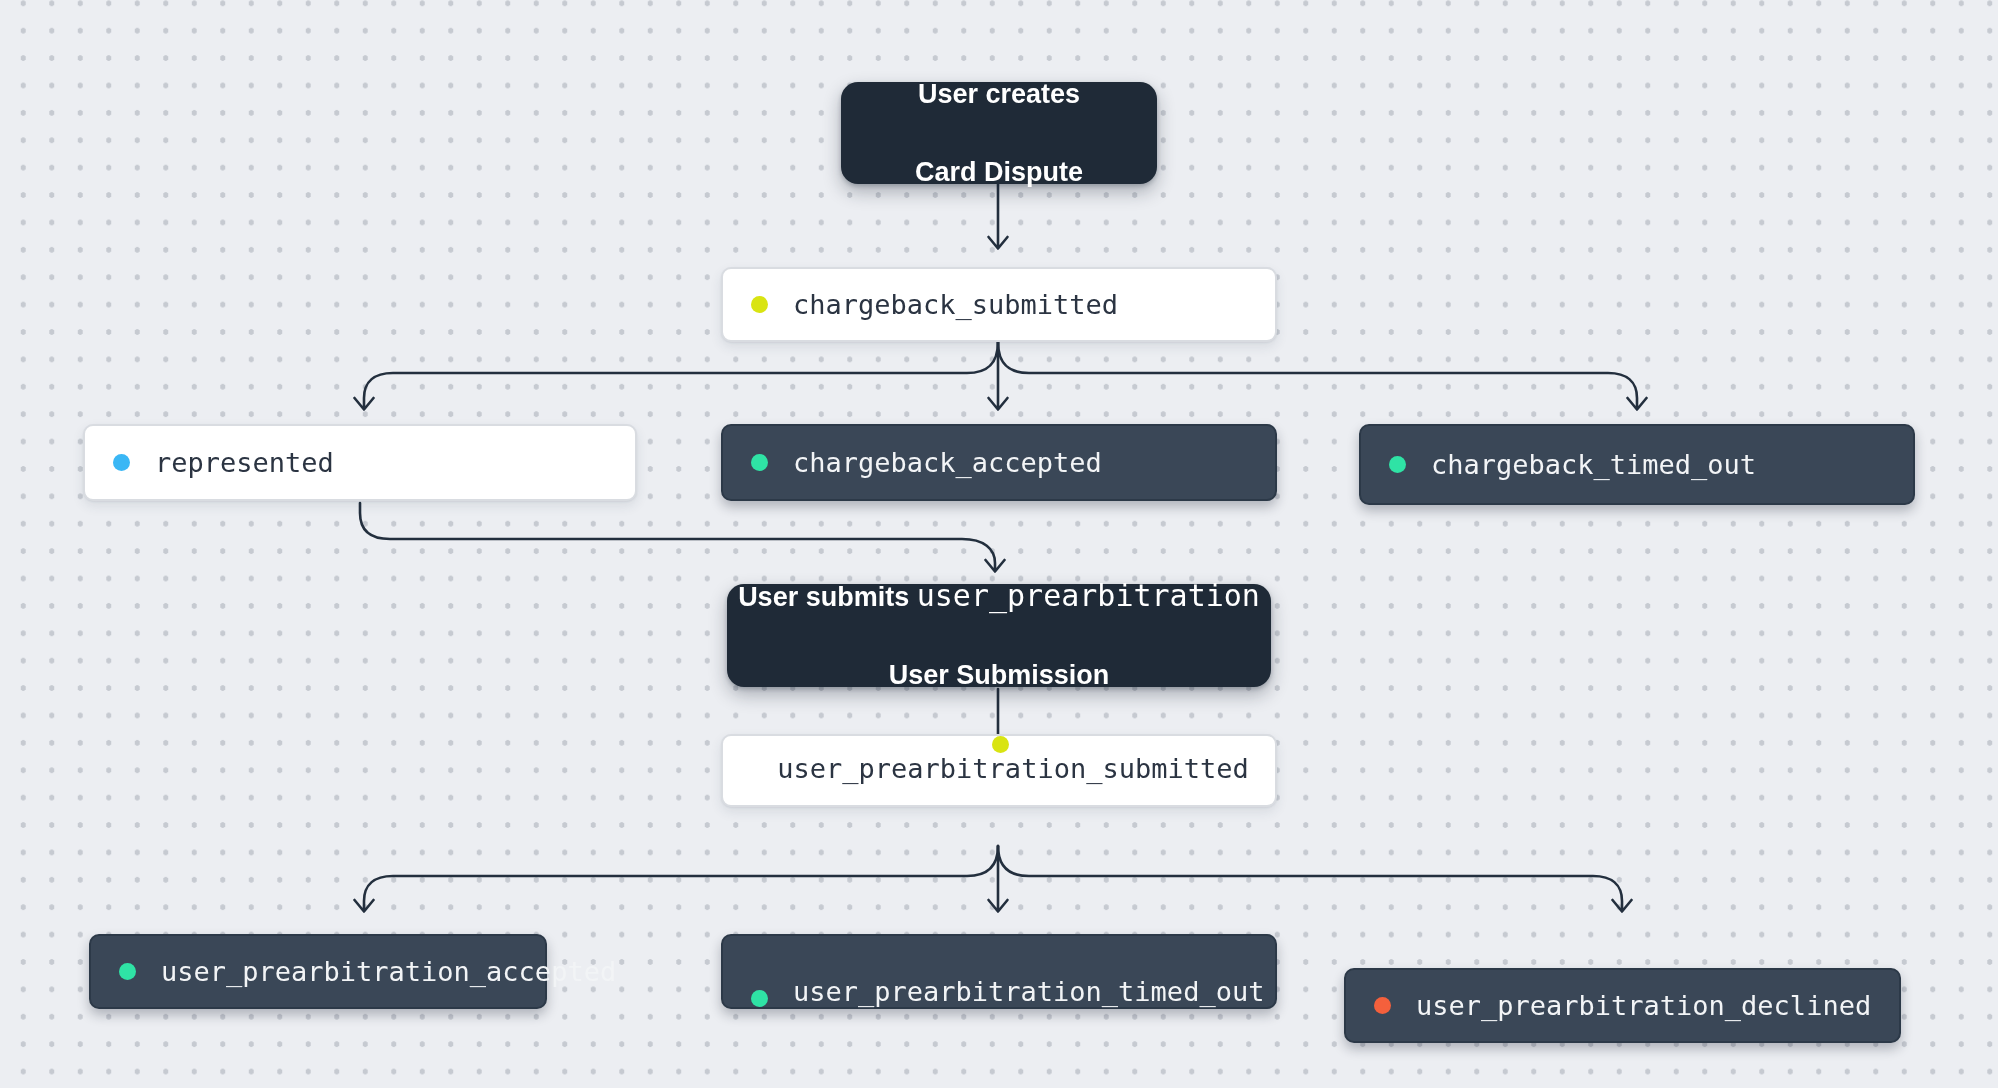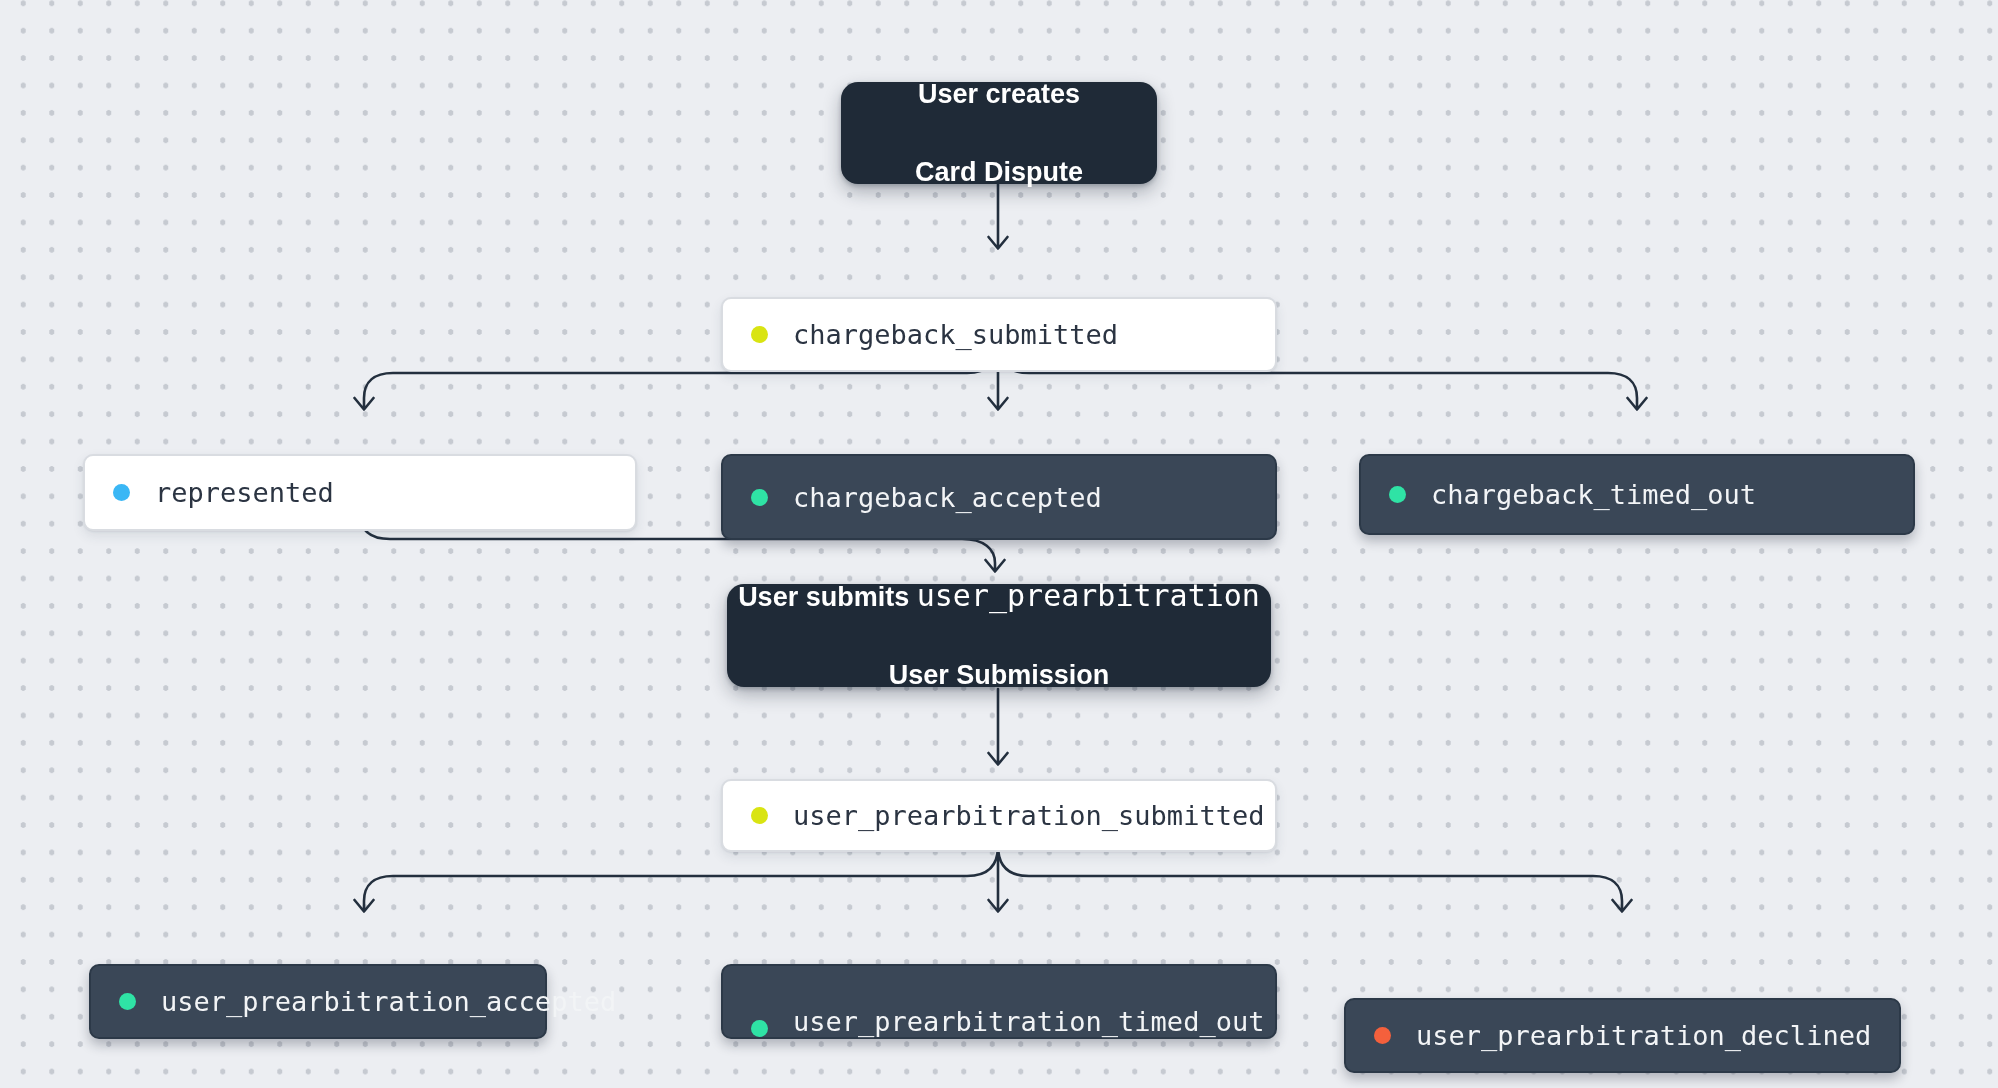--- a/index.html
+++ b/index.html
@@ -46,21 +46,20 @@
     font-size: 27px;
     font-weight: 600;
     line-height: 34px;
     text-align: center;
     box-shadow: 0 8px 18px rgba(20,30,45,0.30), 0 2px 4px rgba(20,30,45,0.22);
     gap: 44px;
   }
   .node.state {
     border-radius: 10px;
     padding-left: 28px;
-    margin-top: 30px;
   }
   .node.state .label {
     font-family: "DejaVu Sans Mono", "Liberation Mono", monospace;
     font-size: 27px;
     letter-spacing: 0px;
   }
   .node.state.light {
     background: #ffffff;
     border: 2px solid #d9dce1;
     box-shadow: 0 5px 12px rgba(40,55,75,0.10), 0 1px 2px rgba(40,55,75,0.08);
@@ -113,38 +112,38 @@
   <div class="node state light" style="left:721px; top:267px; width:556px; height:75px;">
     <span class="dot" style="background-color: rgb(217, 228, 18);"></span>
     <span class="label">chargeback_submitted</span>
   </div>
 
   <div class="node state light" style="left:83px; top:424px; width:554px; height:77px;">
     <span class="dot" style="background-color: rgb(58, 183, 245);"></span>
     <span class="label">represented</span>
   </div>
 
-  <div class="node state dark" style="left:721px; top:424px; width:556px; height:86px;">
+  <div class="node state dark" style="left:721px; top:424px; width:556px; height:77px;">
     <span class="dot" style="background-color: rgb(47, 227, 165);"></span>
     <span class="label">chargeback_accepted</span>
   </div>
 
   <div class="node state dark" style="left:1359px; top:424px; width:556px; height:81px;">
     <span class="dot" style="background-color: rgb(47, 227, 165);"></span>
     <span class="label">chargeback_timed_out</span>
   </div>
 
   <div class="node action" style="left: 727px; top: 584px; width: 544px; height: 103px; background-color: rgb(31, 42, 55);">
     <span class="line">
       <span>User submits</span>&nbsp;<span class="code">user_prearbitration</span>
     </span>
     <span class="line">User Submission</span>
   </div>
 
-  <div class="node state light" style="left:721px; top:749px; width:556px; height:73px;">
+  <div class="node state light" style="left:721px; top:734px; width:556px; height:73px;flex-direction:column;">
     <span class="dot" style="background-color: rgb(217, 228, 18);"></span>
     <span class="label">user_prearbitration_submitted</span>
   </div>
 
   <div class="node state dark" style="left:89px; top:934px; width:458px; height:75px;">
     <span class="dot" style="background-color: rgb(47, 227, 165);"></span>
     <span class="label">user_prearbitration_accepted</span>
   </div>
 
   <div class="node state dark" style="left:721px; top:934px; width:556px; height:75px;align-items:flex-end;">

